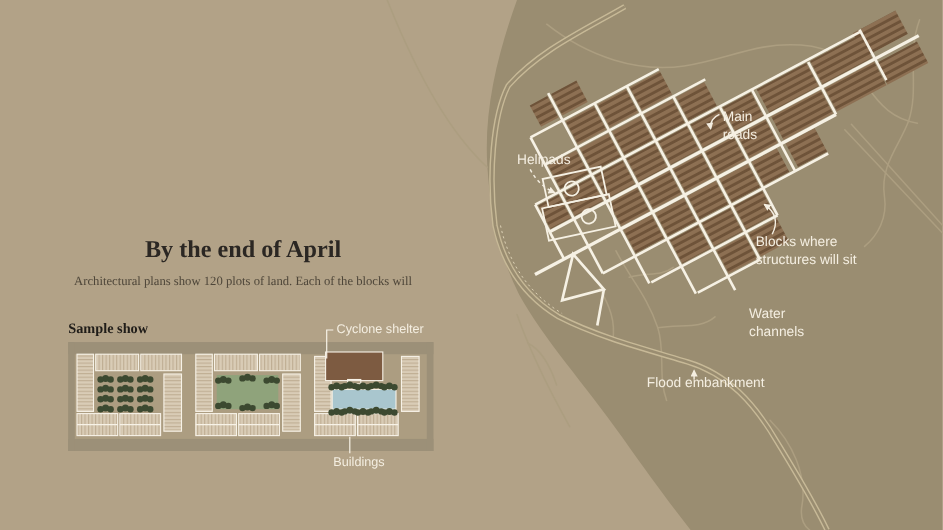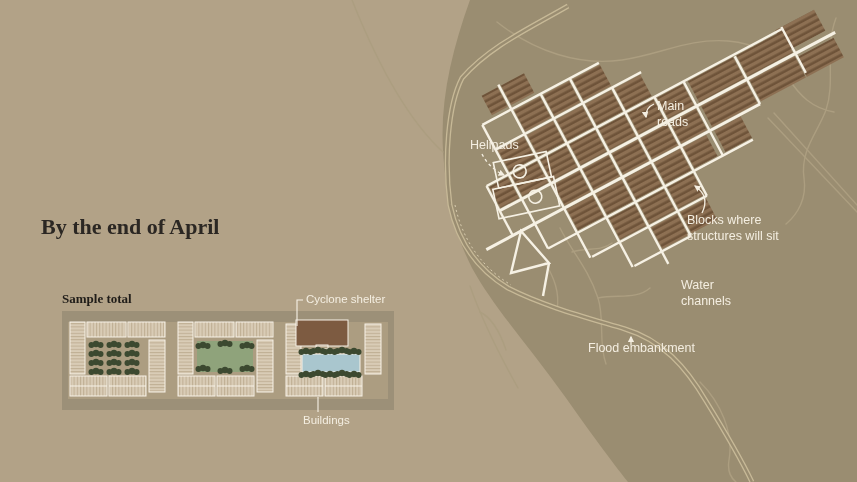--- a/index.html
+++ b/index.html
@@ -5,21 +5,21 @@
   :root{
     --bg:#b2a287; --terrain:#9a8d71; --road:#f6f1e4; --blk:#8d7053; --blkline:#6e5339;
     --label:#f4eee1; --title:#2b2723; --body:#4e4639; --heading:#201d19;
     --bld:#d9ccb6; --bldhatch:#bfae93; --tree:#3c4930; --green:#8fa37b; --pond:#a9c6ce;
     --shelter:#7d5b41; --frame:#9c9078; --innerbg:#ac9d81; --embank:#c7b997; --channel:#ac9e80;
   }
   html,body{margin:0;padding:0;}
   .canvas{position:relative;width:857px;height:482px;background:var(--bg);overflow:hidden;
           font-family:"Liberation Sans",sans-serif;}
   svg{position:absolute;left:0;top:0;}
-  .title{position:absolute;left:41px;top:214px;width:360px;
+  .title{position:absolute;left:41px;top:214px;width:360px;text-align:center;
          font-family:"Liberation Serif",serif;font-weight:bold;font-size:22px;color:var(--title);}
   .desc{position:absolute;left:31px;top:247px;width:380px;text-align:center;
         font-family:"Liberation Serif",serif;font-size:11.5px;line-height:18px;color:var(--body);}
   .sample-heading{position:absolute;left:62px;top:291px;
         font-family:"Liberation Serif",serif;font-weight:bold;font-size:13px;color:var(--heading);}
   text.maplabel{font-family:"Liberation Sans",sans-serif;font-size:12.5px;fill:var(--label);}
   text.diaglabel{font-family:"Liberation Sans",sans-serif;font-size:11.5px;fill:var(--label);}
   .road{stroke:var(--road);stroke-width:2.4;fill:none;stroke-linecap:butt;}
   .road-main{stroke:var(--road);stroke-width:3;fill:none;}
   .plot{stroke:var(--road);stroke-width:1.6;fill:none;}
@@ -264,16 +264,17 @@
     <g>
       <path d="M303,300 H297 V326" fill="none" stroke="#f7f2e7" stroke-width="1.1"></path>
       <text class="diaglabel" x="306" y="303">Cyclone shelter</text>
       <line x1="318" y1="412" x2="318" y2="397" stroke="#f7f2e7" stroke-width="1.1"></line>
       <text class="diaglabel" x="303" y="424">Buildings</text>
     </g>
   </svg>
 
   <div class="title">By the end of April</div>
   <div class="desc">
+    <div>Architectural plans show 120 plots of land. Each of the blocks will</div>
   </div>
-  <div class="sample-heading">Sample total</div>
+  <div class="sample-heading">Sample show</div>
 
 </div>
 
 </body></html>

